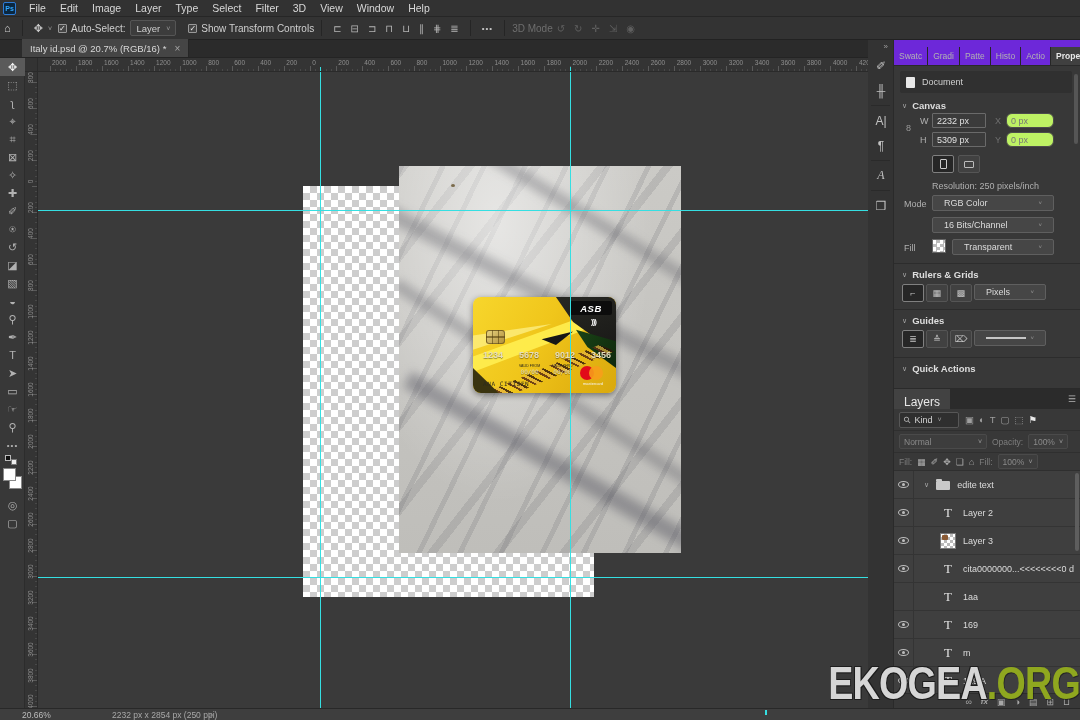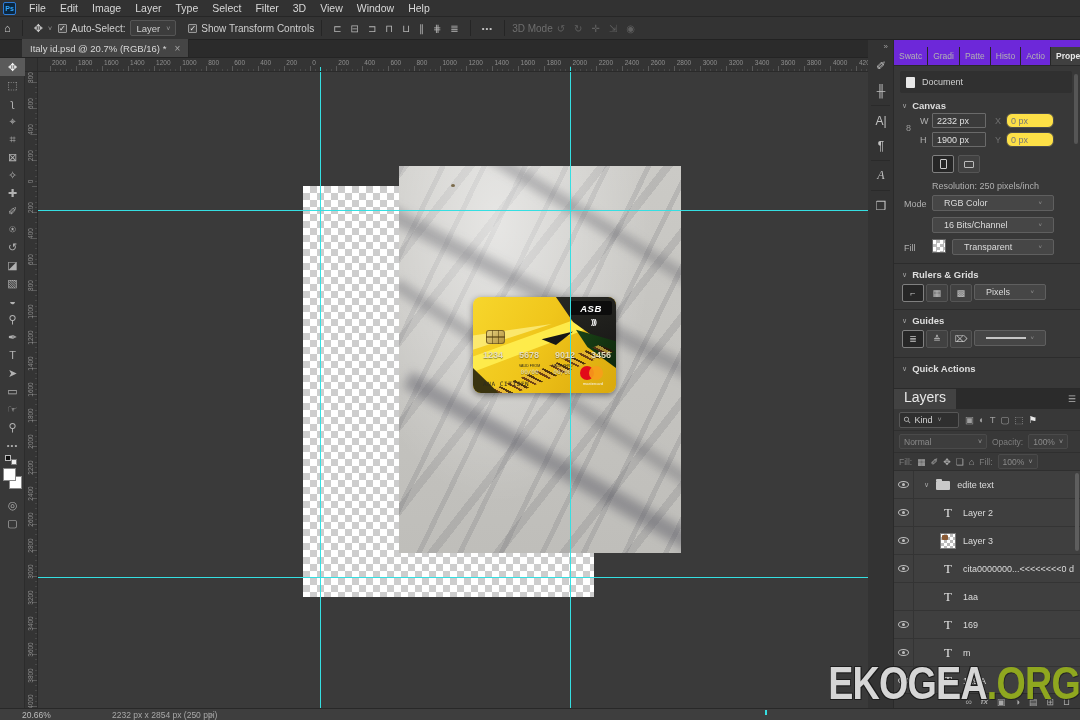--- a/index.html
+++ b/index.html
@@ -110,36 +110,36 @@
 
   
   #props{position:relative;height:322px;background:#383838;font-size:9px;color:#b8b8b8;}
   .prow-doc{position:absolute;left:6px;right:8px;top:5px;height:22px;background:#303030;border-radius:2px;display:flex;align-items:center;gap:7px;padding:0 6px;color:#cfcfcf;}
   .pageicon{width:9px;height:11px;background:#e8e8e8;border-radius:1px;}
   .phead{position:absolute;display:flex;gap:5px;align-items:center;color:#dedede;font-weight:bold;font-size:9.5px;}
   .caret{color:#a5a5a5;font-size:7px;font-weight:normal;}
   .plabel{position:absolute;color:#b0b0b0;}
   .plabel.dis{color:#6f6f6f;}
   .pfield{position:absolute;height:15px;background:#3b3b3b;border:1px solid #6a6a6a;border-radius:1px;display:flex;align-items:center;padding:0 4px;color:#e0e0e0;}
-  .pfield.dis{border-color:#4c4c4c;background:#fde047;color:#777;border-radius:6px;}
+  .pfield.dis{border-color:#4c4c4c;background:#bef264;color:#777;border-radius:6px;}
   .pselect{position:absolute;height:16px;background:#464646;border:1px solid #5f5f5f;border-radius:2px;display:flex;align-items:center;justify-content:space-between;padding:0 11px;color:#dcdcdc;}
   .pselect .ob-caret{font-size:6px;}
   .pbtn{position:absolute;width:22px;height:18px;background:#414141;border:1px solid #555;border-radius:2px;display:flex;align-items:center;justify-content:center;color:#c5c5c5;font-size:10px;}
   .pbtn.active{background:#262626;border-color:#808080;}
   .orient-p{width:7px;height:10px;border:1px solid #ccc;border-radius:1px;}
   .orient-l{width:10px;height:7px;border:1px solid #bbb;border-radius:1px;}
   .pdivider{position:absolute;left:0;right:0;height:1px;background:#2c2c2c;}
   .checkerbox{position:absolute;width:14px;height:14px;border:1px solid #666;background-image:conic-gradient(#bbb 25%,#fff 25% 50%,#bbb 50% 75%,#fff 75%);background-size:7px 7px;}
   .linesample{width:40px;height:2px;background:#c5c5c5;}
   .pscroll{position:absolute;right:2px;top:8px;width:4px;height:70px;background:#565656;border-radius:2px;}
 
   
   #layerspanel{position:relative;height:320px;background:#383838;border-top:1px solid #2a2a2a;font-size:9px;}
   .lheader{height:20px;background:#2b2b2b;display:flex;align-items:center;}
-  .ltab{height:20px;padding:0 10px;background:#424242;color:#e8e8e8;font-size:14px;display:flex;align-items:flex-start;}
+  .ltab{height:20px;padding:0 10px;background:#424242;color:#e8e8e8;font-size:12px;display:flex;align-items:flex-end;}
   .lfilter{height:22px;display:flex;align-items:center;gap:6px;padding:0 5px;border-bottom:1px solid #2f2f2f;}
   .kindbox{width:60px;height:16px;background:#2f2f2f;border:1px solid #575757;border-radius:2px;display:flex;align-items:center;gap:4px;padding:0 4px;color:#d5d5d5;}
   .searchglyph{display:inline-block;transform:rotate(-45deg);font-size:9px;color:#b5b5b5;}
   #filter-icons{display:flex;gap:5px;color:#9f9f9f;font-size:9.5px;align-items:center;}
   #filter-icons .ficon:last-child{color:#eaeaea;}
   .lblend{height:22px;display:flex;align-items:center;gap:5px;padding:0 5px;border-bottom:1px solid #2f2f2f;color:#7d7d7d;font-size:8.5px;}
   .dsel{height:15px;background:#3d3d3d;border:1px solid #4a4a4a;border-radius:2px;display:flex;align-items:center;justify-content:space-between;padding:0 4px;color:#8a8a8a;}
   .llock{height:18px;display:flex;align-items:center;gap:5px;padding:0 5px;border-bottom:1px solid #2f2f2f;color:#7d7d7d;font-size:8.5px;}
   #lock-icons{display:flex;gap:5px;color:#adadad;font-size:9px;}
   #layerlist{height:222px;overflow:hidden;position:relative;}
@@ -432,21 +432,21 @@
         <span class="plabel" style="left:26px;top:50px;">W</span>
         <div class="pfield" style="left:38px;top:47px;width:54px;">
             <span>2232 px</span>
           </div>
         <span class="plabel dis" style="left:101px;top:50px;">X</span>
         <div class="pfield dis" style="left:112px;top:47px;width:48px;">
             <span>0 px</span>
           </div>
         <span class="plabel" style="left:26px;top:69px;">H</span>
         <div class="pfield" style="left:38px;top:66px;width:54px;">
-            <span>1900 px</span>
+            <span>5309 px</span>
           </div>
         <span class="plabel dis" style="left:101px;top:69px;">Y</span>
         <div class="pfield dis" style="left:112px;top:66px;width:48px;">
             <span>0 px</span>
           </div>
         <div class="pbtn active" style="left:38px;top:89px;">
             <div class="orient-p"></div>
           </div>
         <div class="pbtn" style="left:64px;top:89px;">
             <div class="orient-l"></div>

